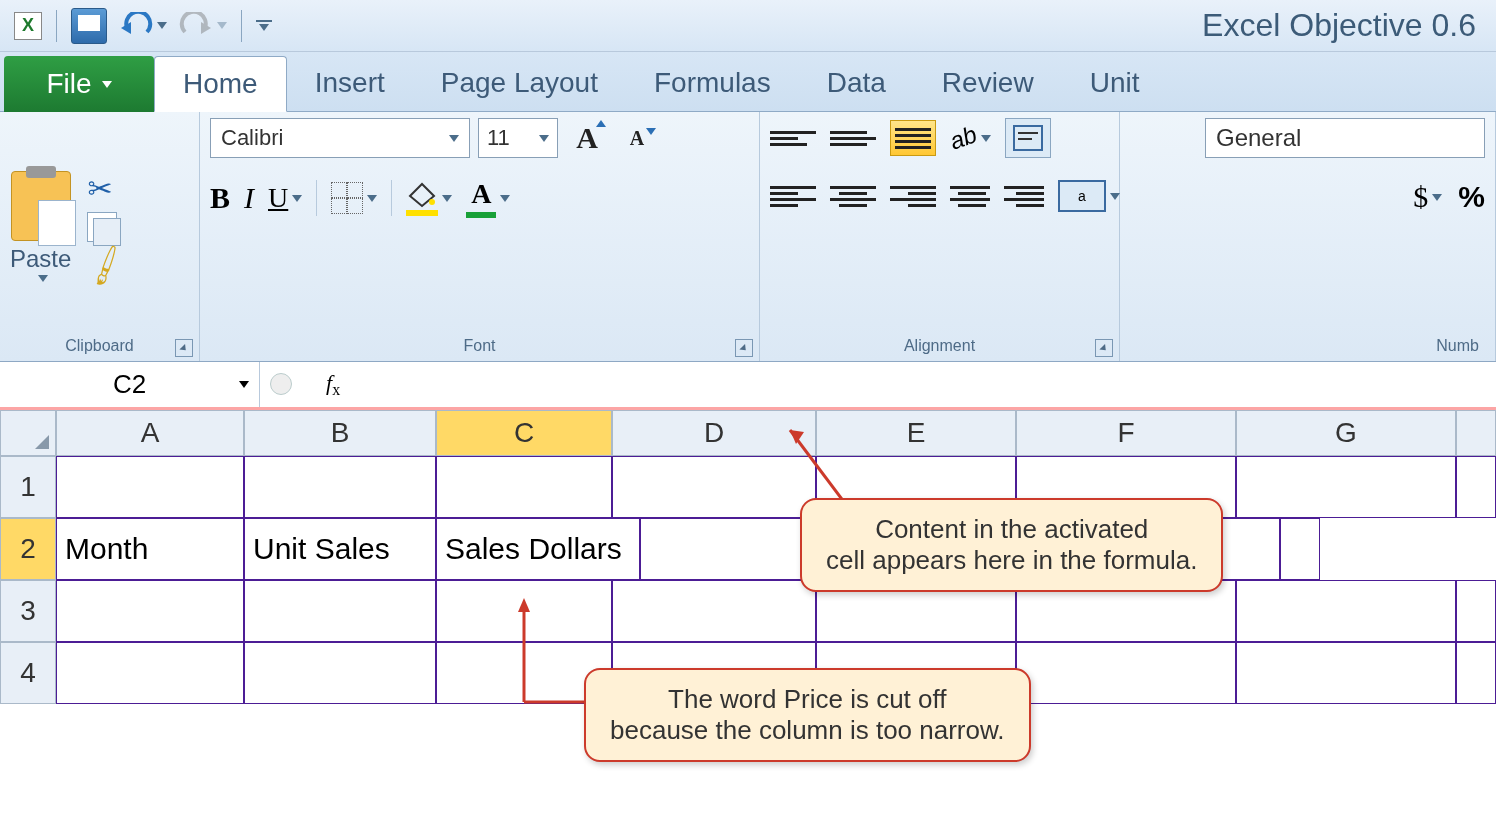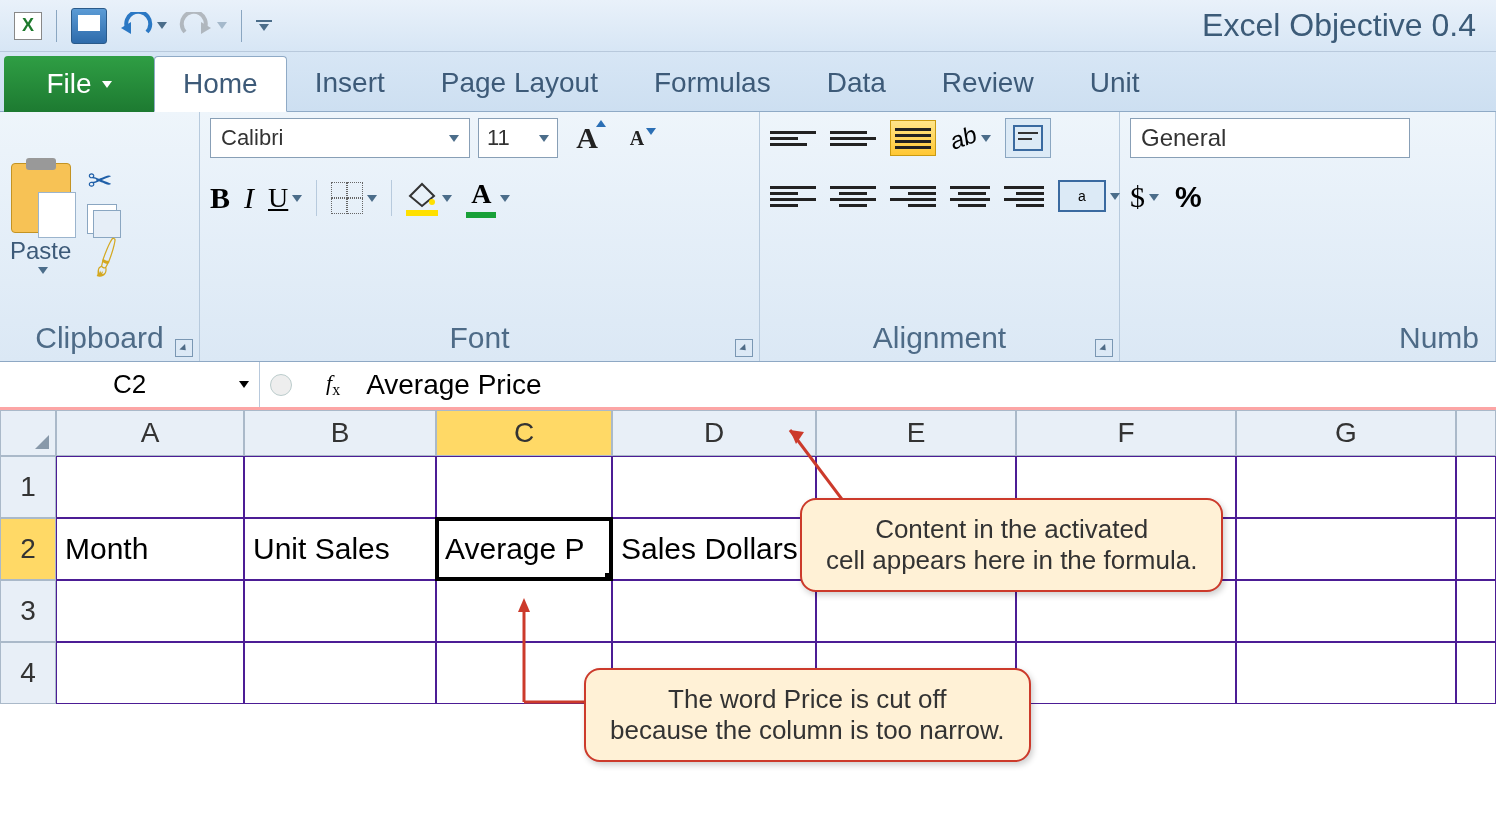--- a/index.html
+++ b/index.html
@@ -91,21 +91,21 @@
     overflow:hidden;
   }
   .ribbon-group {
     border-right:1px solid #b7cadd;
     display:flex; flex-direction:column;
     padding:6px 10px 4px 10px;
     position:relative;
   }
   .group-content { flex:1; display:flex; align-items:center; gap:8px; flex-wrap:wrap; }
   .group-label {
-    text-align:center; font-size:30px; color:#4e6b87; padding:2px 0; position:relative;
+    text-align:center; font-size:16px; color:#4e6b87; padding:2px 0; position:relative;
   }
   .launcher {
     position:absolute; right:6px; bottom:4px;
     width:18px; height:18px; border:1px solid #7a97b3;
     display:flex; align-items:center; justify-content:center;
   }
   .launcher::after{
     content:""; width:0;height:0;border-left:4px solid transparent;border-right:4px solid transparent;border-top:5px solid #4e6b87;
     transform:rotate(-45deg);
   }
@@ -281,21 +281,21 @@
     </div>
     <div class="drop-caret" style="opacity:.4"></div>
   </div>
   <div class="qat-sep"></div>
   <div class="qat-item">
     <div style="display:flex;flex-direction:column;align-items:center;gap:2px;">
       <div style="width:16px;height:2px;background:#4b6d8a;"></div>
       <div class="drop-caret" style="margin:0"></div>
     </div>
   </div>
-  <div class="doc-title">Excel Objective 0.4</div>
+  <div class="doc-title">Excel Objective 0.6</div>
 </div>
 
 <div class="tabs-row">
   <div class="file-tab">
     <span>File</span>
     <div class="drop-caret"></div>
   </div>
   <div class="ribbon-tab active">Home</div>
   <div class="ribbon-tab">Insert</div>
   <div class="ribbon-tab">Page Layout</div>
@@ -449,21 +449,21 @@
             </div>
           <div class="drop-caret"></div>
         </div>
       </div>
     </div>
     <div class="group-label">Alignment</div>
     <div class="launcher"></div>
   </div>
 
   <div class="ribbon-group number-group">
-    <div class="group-content" style="flex-direction:column;align-items:flex-start;">
+    <div class="group-content" style="flex-direction:column;align-items:flex-end;">
       <div class="num-format">
         <span>General</span>
       </div>
       <div class="num-row2">
         <div class="dollar-btn">
           <span>$</span>
           <div class="drop-caret"></div>
         </div>
         <div class="pct-btn">%</div>
       </div>
@@ -473,21 +473,20 @@
 </div>
 
 <div class="formula-bar">
   <div class="name-box">
     <span>C2</span>
     <div class="drop-caret name-drop" style="border-top-color:#000"></div>
   </div>
   <div class="fx-area">
     <div class="fx-cancel"></div>
     <div class="fx-label">f<sub>x</sub></div>
-    <div class="formula-input">Average Price</div>
   </div>
 </div>
 
 <div class="grid-area">
   <div class="col-headers">
     <div class="corner"></div>
     <div class="col-head cA">A</div>
     <div class="col-head cB">B</div>
     <div class="col-head cC active">C</div>
     <div class="col-head cD">D</div>
@@ -505,21 +504,20 @@
     <div class="cell cD"></div>
     <div class="cell cE"></div>
     <div class="cell cF"></div>
     <div class="cell cG"></div>
     <div class="cell cH"></div>
   </div>
   <div class="row">
     <div class="row-head active">2</div>
     <div class="cell cA">Month</div>
     <div class="cell cB" style="overflow:visible">Unit Sales</div>
-    <div class="cell cC selected">Average P</div>
     <div class="cell cD" style="overflow:visible">Sales Dollars</div>
     <div class="cell cE"></div>
     <div class="cell cF"></div>
     <div class="cell cG"></div>
     <div class="cell cH"></div>
   </div>
   <div class="row">
     <div class="row-head">3</div>
     <div class="cell cA"></div>
     <div class="cell cB"></div>

